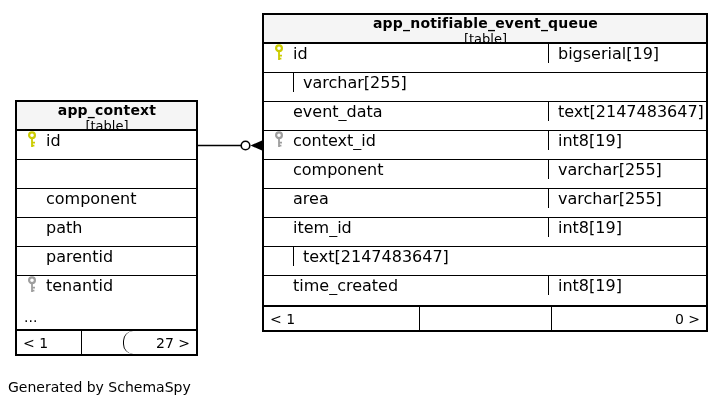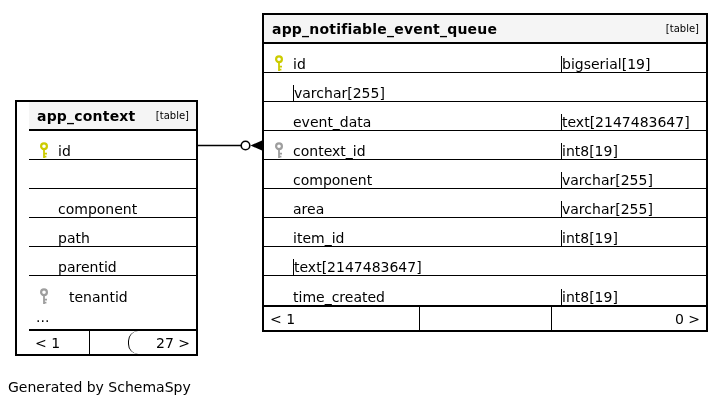--- a/index.html
+++ b/index.html
@@ -17,52 +17,53 @@
     background: var(--row-bg, #fff);
   }
   .tbl-header {
     height: 29px;
     background: var(--header-bg, #f5f5f5);
     border-bottom: 2px solid var(--border, #000);
     display: flex;
     align-items: center;
     justify-content: space-between;
     padding: 0 7px 0 8px;
+    flex-direction: column;
   }
   .tbl-name { font-weight: bold; font-size: 14px; letter-spacing: 0.2px; }
-  .tbl-badge { font-size: 10px; font-weight: normal; }
+  .tbl-badge { font-size: 13px; font-weight: normal; }
   .tbl-row {
     height: 29px;
     display: flex;
-    align-items: flex-end;
+    align-items: flex-start;
     border-bottom: 1px solid var(--border, #000);
     background: var(--row-bg, #fff);
-    font-size: 14px;
+    font-size: 16px;
   }
   .key-cell {
     width: 29px;
     display: flex;
     align-items: center;
     justify-content: center;
     flex: none;
   }
   .col-name {
     flex: 1;
     display: flex;
     align-items: center;
     overflow: hidden;
     white-space: nowrap;
   }
   .col-type {
-    width: 145px;
+    width: 158px;
     flex: none;
     border-left: 1px solid var(--border, #000);
     display: flex;
     align-items: center;
-    padding-left: 0;
+    padding-left: 9px;
     white-space: nowrap;
     overflow: hidden;
   }
   .ellipsis-row {
     height: 24px;
     display: flex;
     align-items: center;
     padding-left: 7px;
     font-size: 14px;
     background: var(--row-bg, #fff);
@@ -79,21 +80,21 @@
     display: flex;
     align-items: center;
     padding: 0 6px;
   }
   .tbl-footer .cell + .cell { border-left: 1px solid var(--border, #000); }
   .cell.prev { justify-content: flex-start; }
   .cell.next { justify-content: flex-end; }
   .key-icon { display: block; }
   .key-pk { color: var(--pk-key, #cccc00); }
   .key-fk { color: var(--fk-key, #9e9e9e); }
-  #left-table  { left: 15px;  top: 100px; width: 183px; padding-left: 12px; }
+  #left-table  { left: 15px;  top: 100px; width: 183px; }
   #right-table { left: 262px; top: 13px;  width: 446px; }
   #left-table  .tbl-footer .cell:nth-child(1) { width: 36%; }
   #left-table  .tbl-footer .cell:nth-child(2) { width: 23%; }
   #left-table  .tbl-footer .cell:nth-child(3) { width: 41%; border-radius: 10px; }
   #right-table .tbl-footer .cell:nth-child(1) { width: 35%; }
   #right-table .tbl-footer .cell:nth-child(2) { width: 30%; }
   #right-table .tbl-footer .cell:nth-child(3) { width: 35%; }
   #connector {
     position: absolute;
     left: 198px; top: 139px;
@@ -131,21 +132,21 @@
     <span class="col-name">component</span>
   </div>
   <div class="tbl-row">
     <span class="key-cell"></span>
     <span class="col-name">path</span>
   </div>
   <div class="tbl-row">
     <span class="key-cell"></span>
     <span class="col-name">parentid</span>
   </div>
-  <div class="tbl-row" style="border-bottom:none;gap:11px;">
+  <div class="tbl-row" style="border-bottom:none;">
     <span class="key-cell key-fk">
       <svg class="key-icon" width="10" height="17" viewBox="0 0 10 17">
           <circle cx="5" cy="4.2" r="2.9" fill="none" stroke="currentColor" stroke-width="2.2"></circle>
           <path d="M5 7.2 V16 M5 11.6 h3 M5 14.6 h2.4" stroke="currentColor" stroke-width="1.8" fill="none"></path>
         </svg>
     </span>
     <span class="col-name">tenantid</span>
   </div>
 
   <div class="ellipsis-row">...</div>

